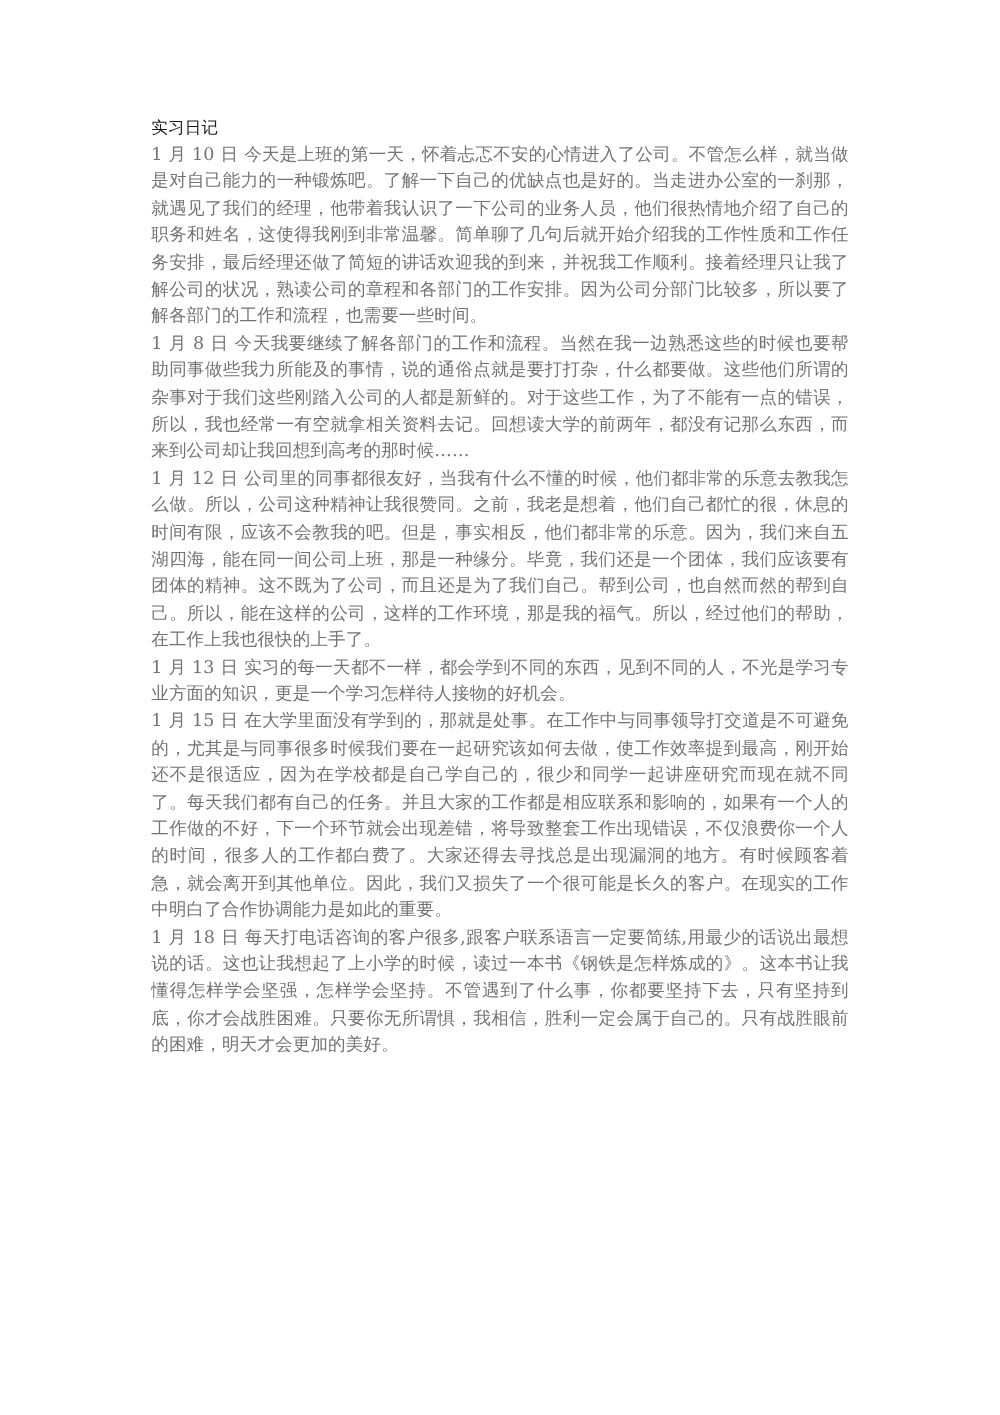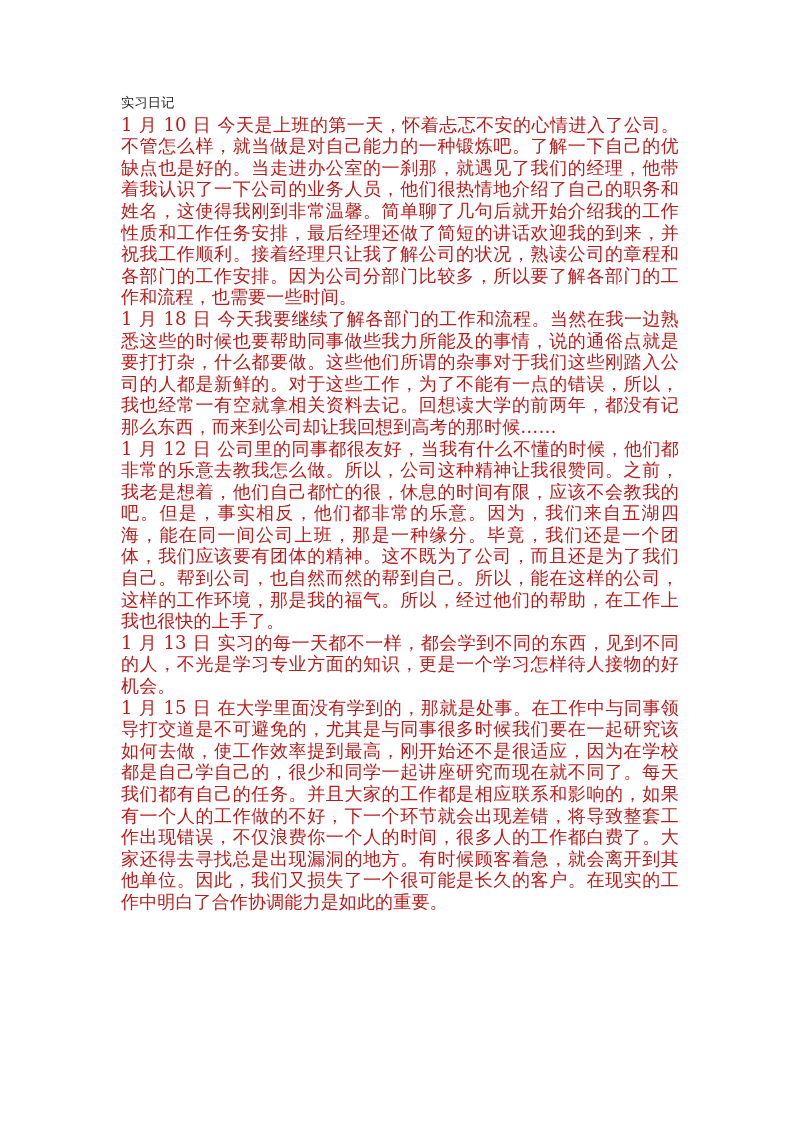--- a/index.html
+++ b/index.html
@@ -33,24 +33,24 @@
   .doc-title {
     font-size: 13.2px;
     line-height: 21.6px;
     letter-spacing: 0.2px;
     color: #1a1a1a;
     text-align: left;
     white-space: pre;
   }
 
   .entry {
-    font-size: 18px;
+    font-size: 14px;
     line-height: 21.6px;
     letter-spacing: 0.15px;
-    color: #b91c1c;
+    color: #737373;
     text-align: justify;
     text-justify: inter-character;
     text-align-last: left;
     word-break: break-all;
   }
 
   .entry .date-label {
     white-space: pre;
   }
 
@@ -64,32 +64,35 @@
 <div class="page">
   <div class="doc-body">
 
     <div class="doc-title">实习日记</div>
 
     <div class="entry">
       <span class="date-label">1 月 10 日</span><span class="date-gap">        </span><span class="entry-text">今天是上班的第一天，怀着忐忑不安的心情进入了公司。不管怎么样，就当做是对自己能力的一种锻炼吧。了解一下自己的优缺点也是好的。当走进办公室的一刹那，就遇见了我们的经理，他带着我认识了一下公司的业务人员，他们很热情地介绍了自己的职务和姓名，这使得我刚到非常温馨。简单聊了几句后就开始介绍我的工作性质和工作任务安排，最后经理还做了简短的讲话欢迎我的到来，并祝我工作顺利。接着经理只让我了解公司的状况，熟读公司的章程和各部门的工作安排。因为公司分部门比较多，所以要了解各部门的工作和流程，也需要一些时间。</span>
     </div>
 
     <div class="entry">
-      <span class="date-label">1 月 18 日</span><span class="date-gap">        </span><span class="entry-text">今天我要继续了解各部门的工作和流程。当然在我一边熟悉这些的时候也要帮助同事做些我力所能及的事情，说的通俗点就是要打打杂，什么都要做。这些他们所谓的杂事对于我们这些刚踏入公司的人都是新鲜的。对于这些工作，为了不能有一点的错误，所以，我也经常一有空就拿相关资料去记。回想读大学的前两年，都没有记那么东西，而来到公司却让我回想到高考的那时候……</span>
+      <span class="date-label">1 月 8 日</span><span class="date-gap">        </span><span class="entry-text">今天我要继续了解各部门的工作和流程。当然在我一边熟悉这些的时候也要帮助同事做些我力所能及的事情，说的通俗点就是要打打杂，什么都要做。这些他们所谓的杂事对于我们这些刚踏入公司的人都是新鲜的。对于这些工作，为了不能有一点的错误，所以，我也经常一有空就拿相关资料去记。回想读大学的前两年，都没有记那么东西，而来到公司却让我回想到高考的那时候……</span>
     </div>
 
     <div class="entry">
       <span class="date-label">1 月 12 日</span><span class="date-gap">        </span><span class="entry-text">公司里的同事都很友好，当我有什么不懂的时候，他们都非常的乐意去教我怎么做。所以，公司这种精神让我很赞同。之前，我老是想着，他们自己都忙的很，休息的时间有限，应该不会教我的吧。但是，事实相反，他们都非常的乐意。因为，我们来自五湖四海，能在同一间公司上班，那是一种缘分。毕竟，我们还是一个团体，我们应该要有团体的精神。这不既为了公司，而且还是为了我们自己。帮到公司，也自然而然的帮到自己。所以，能在这样的公司，这样的工作环境，那是我的福气。所以，经过他们的帮助，在工作上我也很快的上手了。</span>
     </div>
 
     <div class="entry">
       <span class="date-label">1 月 13 日</span><span class="date-gap">        </span><span class="entry-text">实习的每一天都不一样，都会学到不同的东西，见到不同的人，不光是学习专业方面的知识，更是一个学习怎样待人接物的好机会。</span>
     </div>
 
     <div class="entry">
       <span class="date-label">1 月 15 日</span><span class="date-gap">        </span><span class="entry-text">在大学里面没有学到的，那就是处事。在工作中与同事领导打交道是不可避免的，尤其是与同事很多时候我们要在一起研究该如何去做，使工作效率提到最高，刚开始还不是很适应，因为在学校都是自己学自己的，很少和同学一起讲座研究而现在就不同了。每天我们都有自己的任务。并且大家的工作都是相应联系和影响的，如果有一个人的工作做的不好，下一个环节就会出现差错，将导致整套工作出现错误，不仅浪费你一个人的时间，很多人的工作都白费了。大家还得去寻找总是出现漏洞的地方。有时候顾客着急，就会离开到其他单位。因此，我们又损失了一个很可能是长久的客户。在现实的工作中明白了合作协调能力是如此的重要。</span>
     </div>
 
+    <div class="entry">
+      <span class="date-label">1 月 18 日</span><span class="date-gap">        </span><span class="entry-text">每天打电话咨询的客户很多,跟客户联系语言一定要简练,用最少的话说出最想说的话。这也让我想起了上小学的时候，读过一本书《钢铁是怎样炼成的》。这本书让我懂得怎样学会坚强，怎样学会坚持。不管遇到了什么事，你都要坚持下去，只有坚持到底，你才会战胜困难。只要你无所谓惧，我相信，胜利一定会属于自己的。只有战胜眼前的困难，明天才会更加的美好。</span>
+    </div>
 
 
 
   </div>
 </div>
 
 </body></html>

